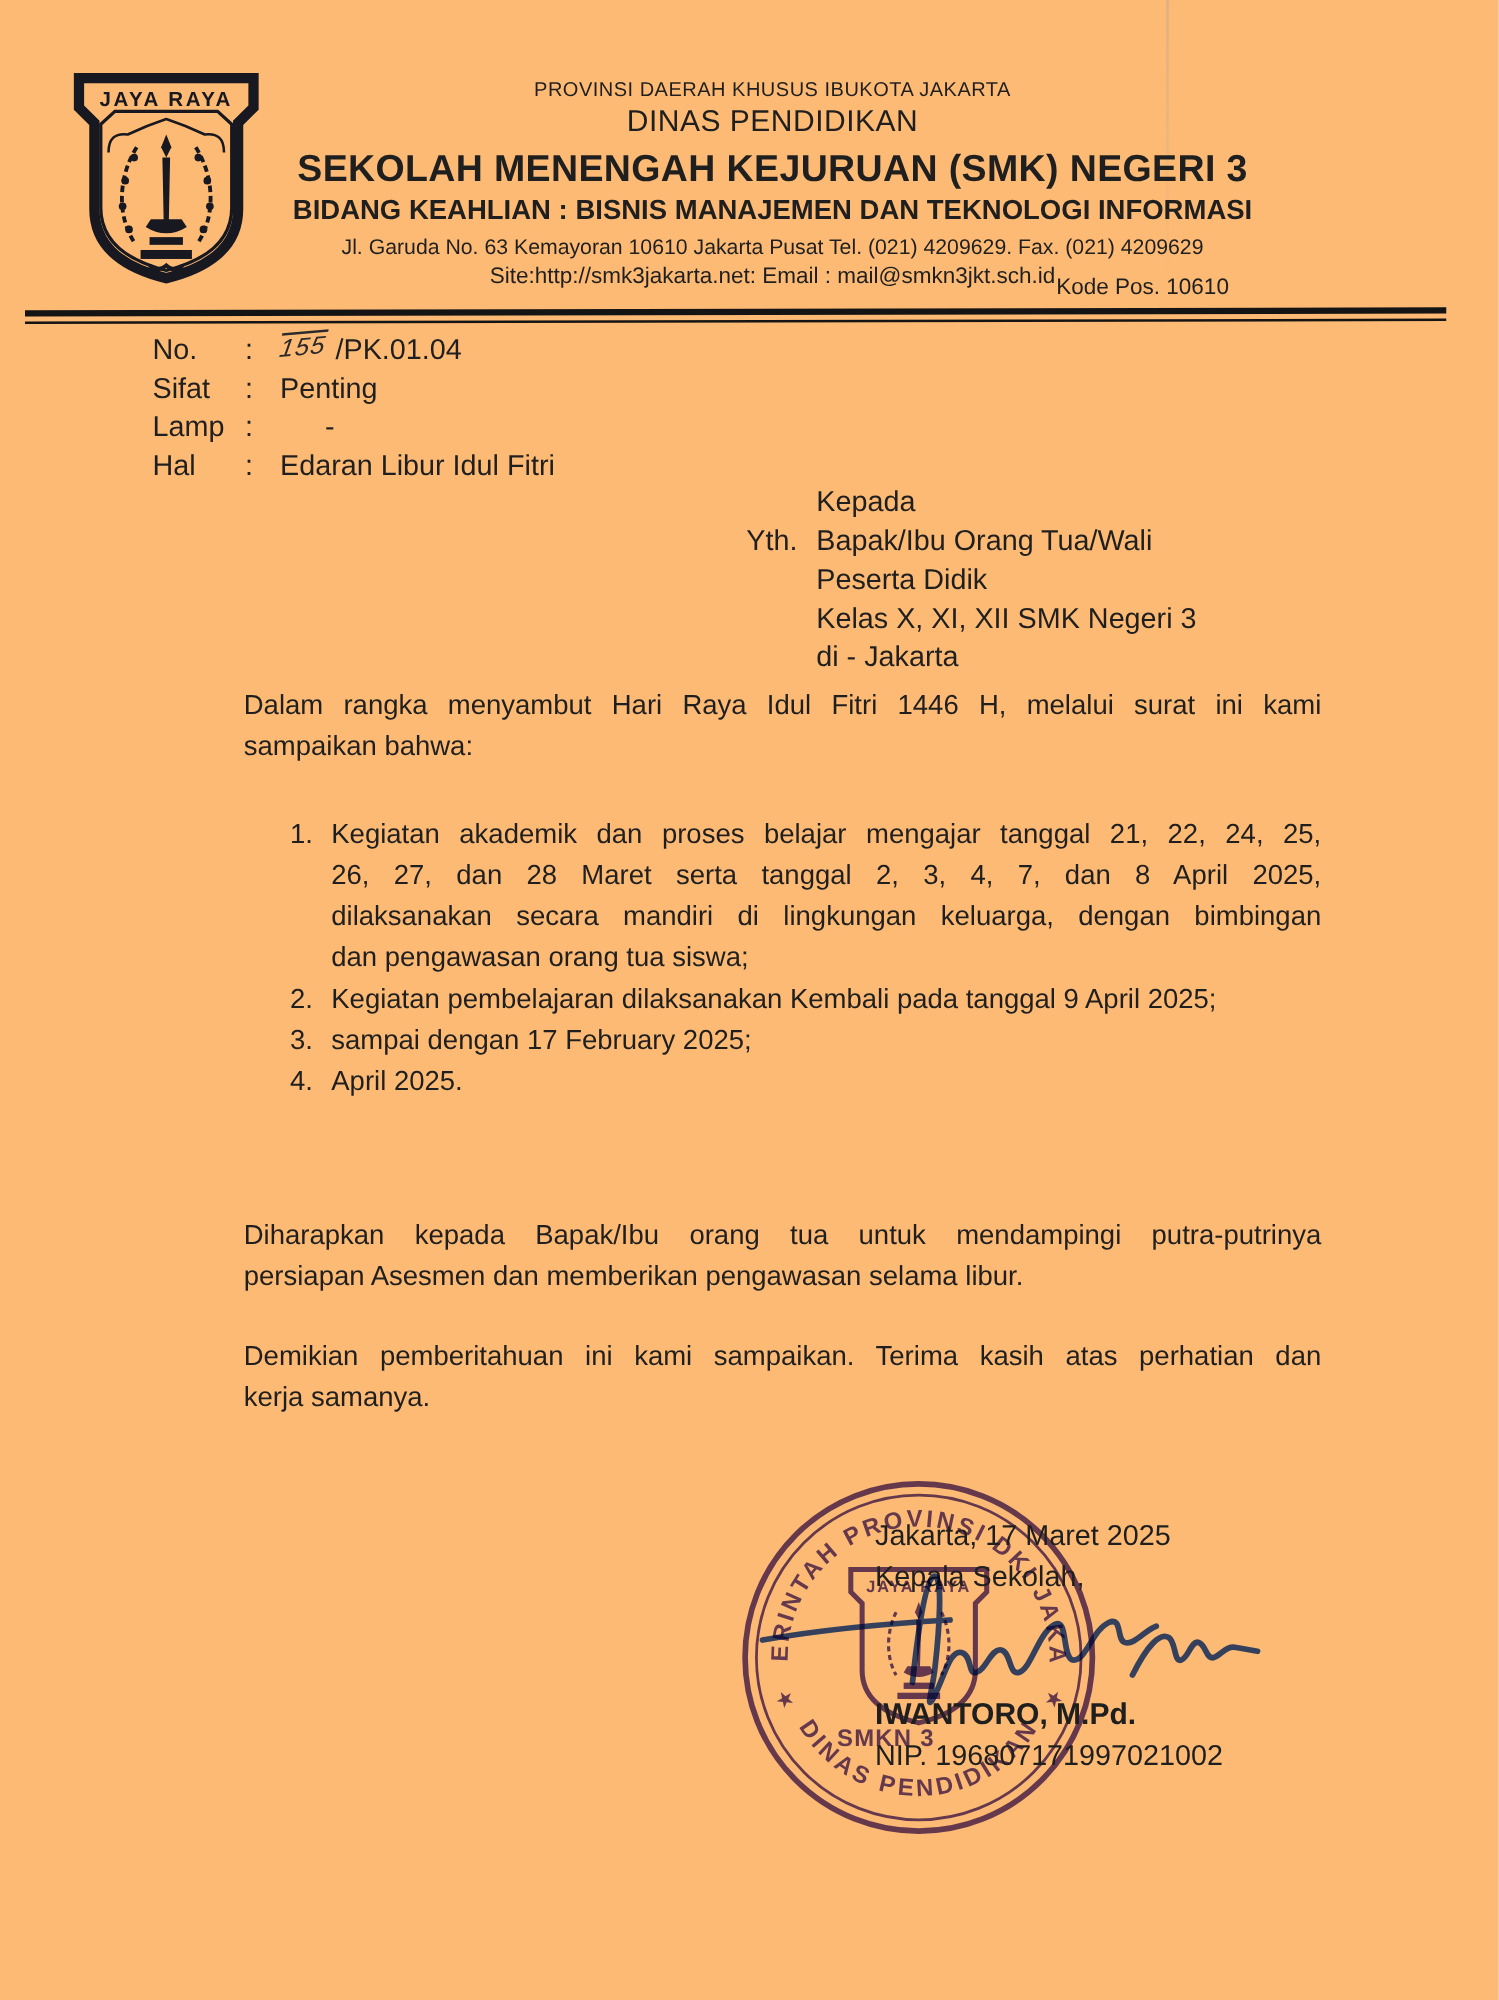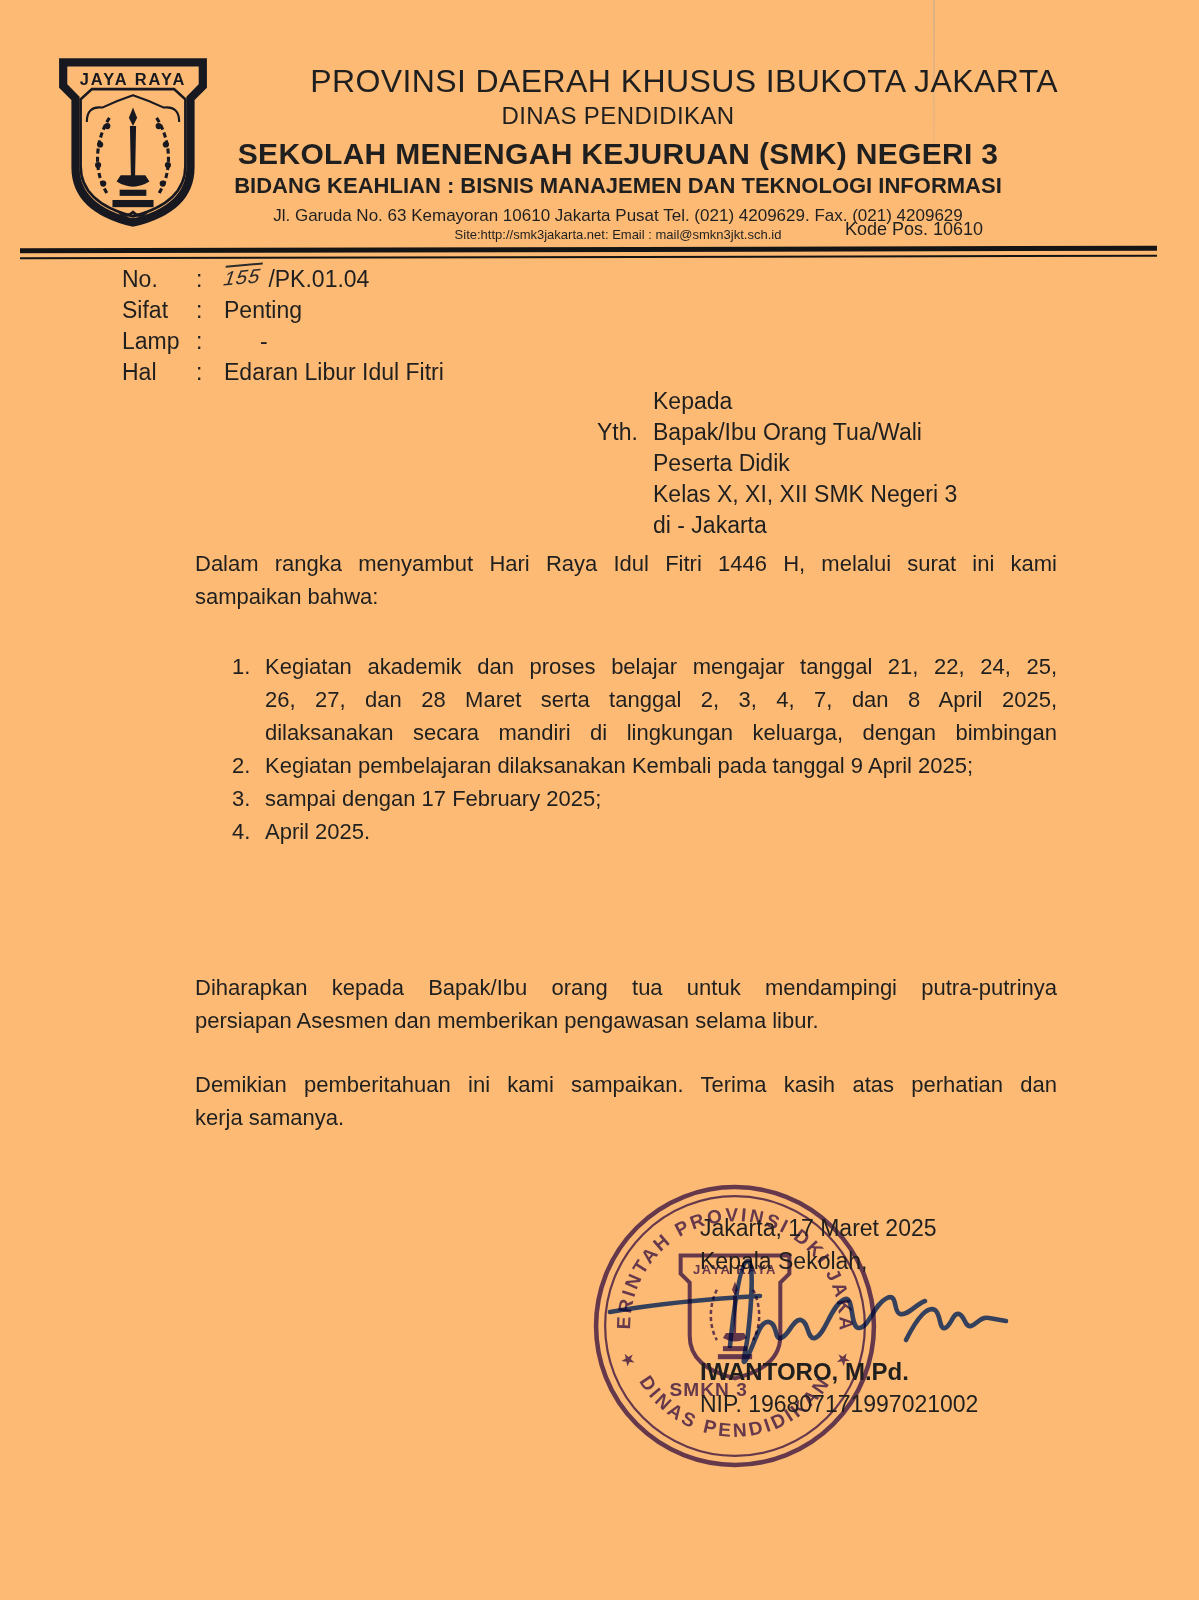--- a/index.html
+++ b/index.html
@@ -5,26 +5,26 @@
   html,body{margin:0;padding:0;background:#e8e8e6;}
   .page{
     position:relative; width:1199px; height:1600px; margin:0 auto;
     background:#fdba74; overflow:hidden;
     font-family:"Liberation Sans", sans-serif; color:#1f1f1f;
   }
   .abs{position:absolute;}
   
   .logo{left:56px; top:58px; width:154px; height:170px;}
   .head-center{left:178px; top:64px; width:880px; text-align:center; line-height:1.12;}
-  .h-province{font-size:32px; letter-spacing:.4px;text-align:right;}
+  .h-province{font-size:16px; letter-spacing:.4px;}
   .h-dept{font-size:24px; margin-top:3px; letter-spacing:.4px;}
   .h-school{font-size:30px; font-weight:bold; margin-top:7px; letter-spacing:.3px;}
   .h-program{font-size:22px; font-weight:bold; margin-top:4px;}
   .h-address{font-size:17px; margin-top:7px;}
-  .h-web{font-size:13px; margin-top:3px;}
+  .h-web{font-size:18px; margin-top:3px;}
   .postal{left:845px; top:219px; font-size:18px;}
   .rule-thick{left:20px; top:247px; width:1137px; height:5px; background:#141414; transform:rotate(-.12deg);}
   .rule-thin{left:20px; top:256px; width:1137px; height:2px; background:#141414; transform:rotate(-.12deg);}
   .fold{left:933px; top:0; width:2px; height:230px;
         background:linear-gradient(to bottom, rgba(160,160,160,.35), rgba(160,160,160,0));}
   
   .meta{left:122px; top:266px; font-size:23px;}
   .meta-row{display:flex; height:31px; align-items:baseline;}
   .meta-label{width:74px;}
   .meta-colon{width:28px;}
@@ -138,20 +138,21 @@
     <div class="jl">Dalam rangka menyambut Hari Raya Idul Fitri 1446 H, melalui surat ini kami</div>
     <div class="ll">sampaikan bahwa:</div>
   </div>
 
   <div class="abs list">
     <div class="list-item">
       <span class="list-num">1.</span>
       <div class="jl">Kegiatan akademik dan proses belajar mengajar tanggal 21, 22, 24, 25,</div>
       <div class="jl">26, 27, dan 28 Maret serta tanggal 2, 3, 4, 7, dan 8 April 2025,</div>
       <div class="jl">dilaksanakan secara mandiri di lingkungan keluarga, dengan bimbingan</div>
+      <div class="ll">dan pengawasan orang tua siswa;</div>
     </div>
     <div class="list-item">
       <span class="list-num">2.</span>
       <div class="ll">Kegiatan pembelajaran dilaksanakan Kembali pada tanggal 9 April 2025;</div>
     </div>
     <div class="list-item">
       <span class="list-num">3.</span>
       <div class="ll">sampai dengan 17 February 2025;</div>
     </div>
     <div class="list-item">

